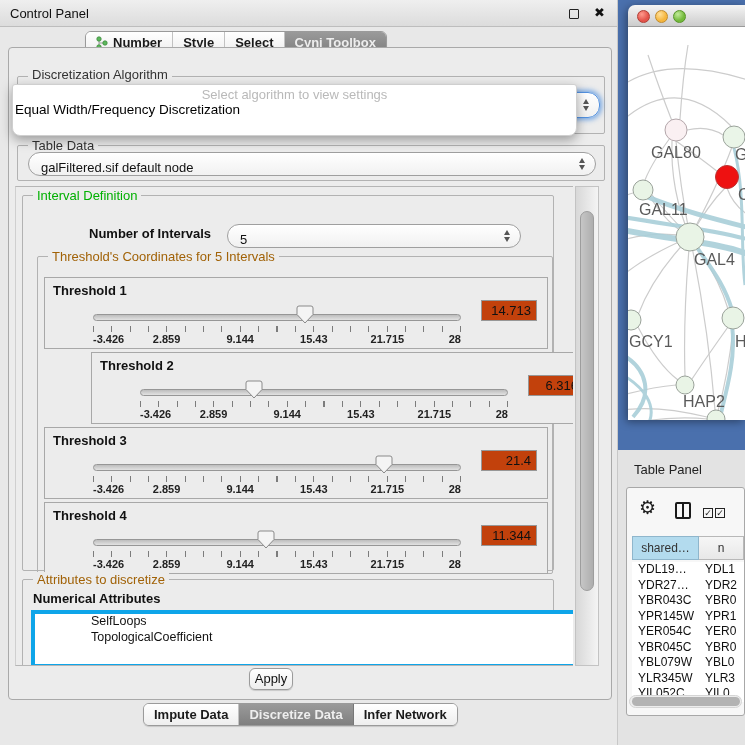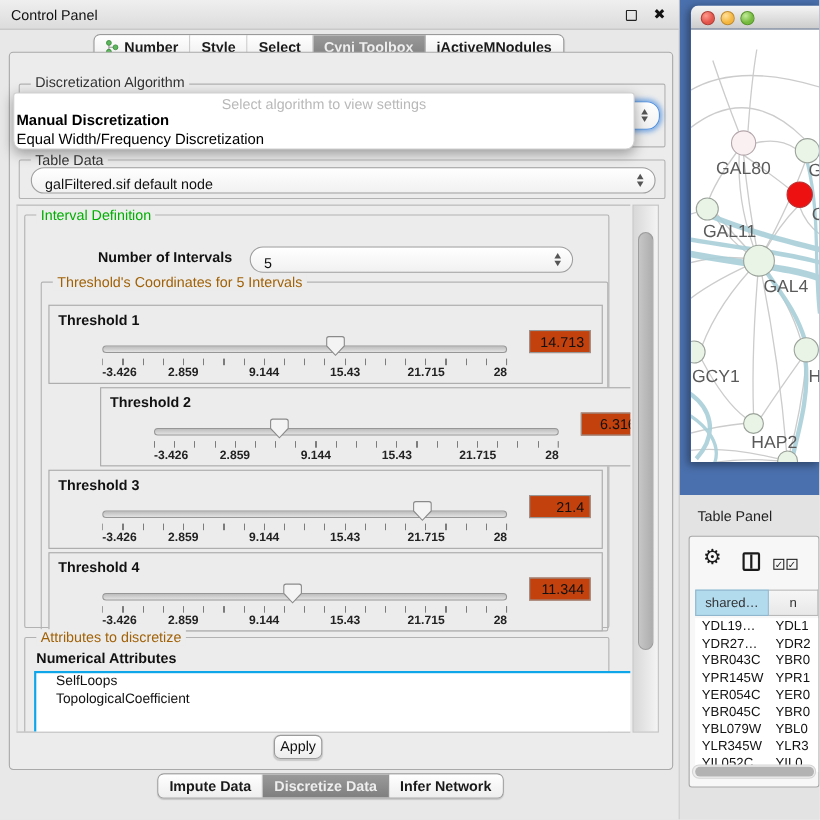--- a/index.html
+++ b/index.html
@@ -76,21 +76,21 @@
     border-right:1px solid #7c7c7c; }
   .tick-labels { position:absolute; left:0; top:29px; width:100%; height:13px; }
   .tick-labels span { position:absolute; transform:translateX(-50%); font-size:11px; font-weight:600; color:#222; white-space:nowrap; }
   .tick-labels span.first { transform:none; }
   .tick-labels span.last { transform:translateX(-100%); }
   .th-value { position:absolute; right:10px; top:22px; width:56px; height:21px; background:#c2410c; border:1px solid #979797;
     font-family:"Liberation Sans",sans-serif; font-size:13px; color:#111; text-align:right; padding-right:5px; }
 
   
   .attr-subtitle { position:absolute; left:10px; top:11px; font-size:13px; font-weight:bold; color:#111; }
-  .attr-list { position:absolute; left:8px; top:30px; width:572px; height:58px; background:#ffffff; border:2px solid #0ea5e9; overflow:hidden; }
+  .attr-list { position:absolute; left:8px; top:30px; width:572px; height:58px; background:#ffffff; border:4px solid #0ea5e9; overflow:hidden;padding-left:38px; }
   .attr-item { font-size:12.5px; color:#111; line-height:15.5px; padding-left:18px; cursor:pointer; white-space:nowrap; }
   .list-scroll { position:absolute; right:2px; top:2px; width:12px; height:52px; background:#f2f2f2; border-radius:6px; }
   .list-thumb { position:absolute; left:1px; top:1px; width:10px; height:38px; border-radius:5px; background:#b7b7b7; cursor:pointer; }
 
   .apply-btn { position:absolute; left:240px; top:620px; width:44px; height:22px; border:1px solid #9b9b9b; border-radius:6px;
     background:linear-gradient(#ffffff,#ededed); font-size:13px; color:#111; text-align:center; line-height:20px; cursor:pointer;
     box-shadow:0 1px 1px rgba(0,0,0,.15); }
 
   
   .desktop-blue { position:absolute; left:618px; top:0; width:127px; height:450px; background:#4a70ad; }
@@ -148,23 +148,20 @@
     </div>
     <div class="tab">
       <span>Style</span>
     </div>
     <div class="tab">
       <span>Select</span>
     </div>
     <div class="tab selected">
       <span>Cyni Toolbox</span>
     </div>
-    <div class="tab">
-      <span>jActiveMNodules</span>
-    </div>
   </div>
 
   <div class="content-frame">
 
     <div class="group" style="left:8px; top:28px; width:588px; height:58px;">
       <div class="group-label lbl-plain" style="top:-10px;">Discretization Algorithm</div>
       <div class="combo focused" style="left:10px; top:15px; width:572px; height:26px;">
         <div class="arrows">
             <div class="arr-up"></div>
             <div class="arr-dn"></div>
@@ -305,21 +302,20 @@
 
     <div class="vscrollbar">
       <div class="vscroll-thumb"></div>
     </div>
 
     <div class="apply-btn">Apply</div>
   </div>
 
   <div class="algo-popup">
     <div class="popup-prompt">Select algorithm to view settings</div>
-    <div class="popup-item bold">Manual Discretization</div>
     <div class="popup-item">Equal Width/Frequency Discretization</div>
   </div>
 
   <div class="seg seg-bottom">
     <div class="tab">
       <span>Impute Data</span>
     </div>
     <div class="tab selected">
       <span>Discretize Data</span>
     </div>

